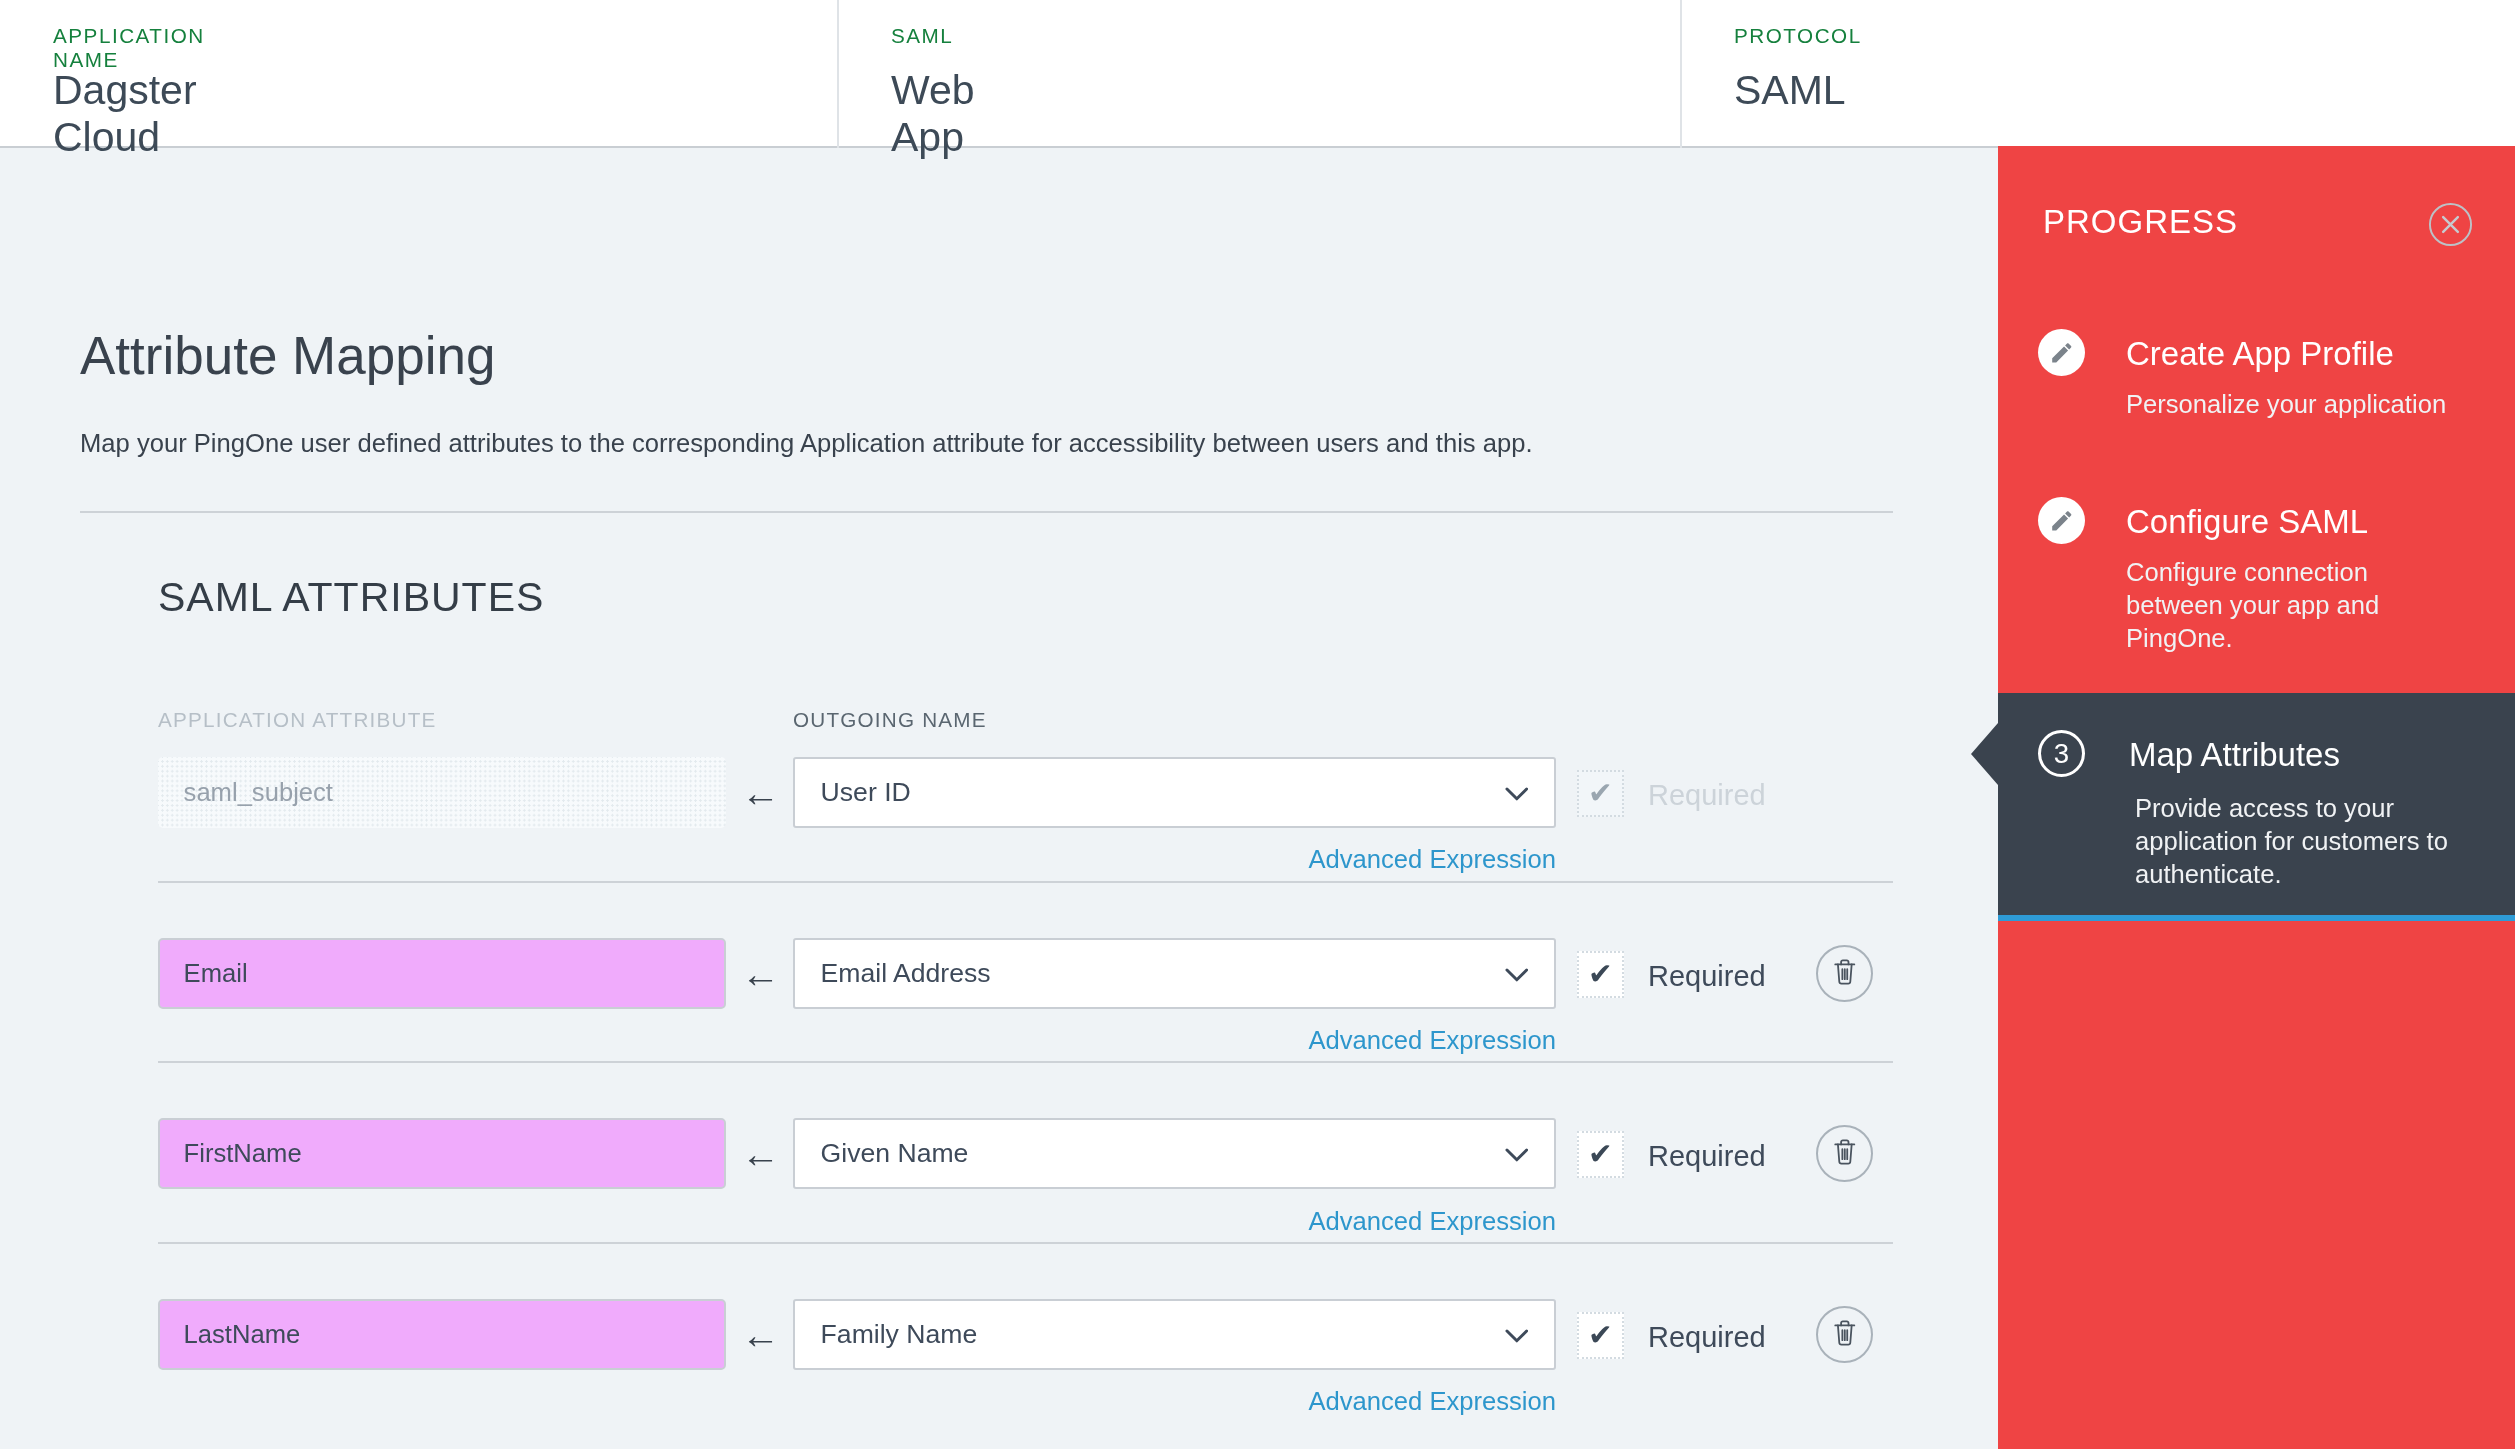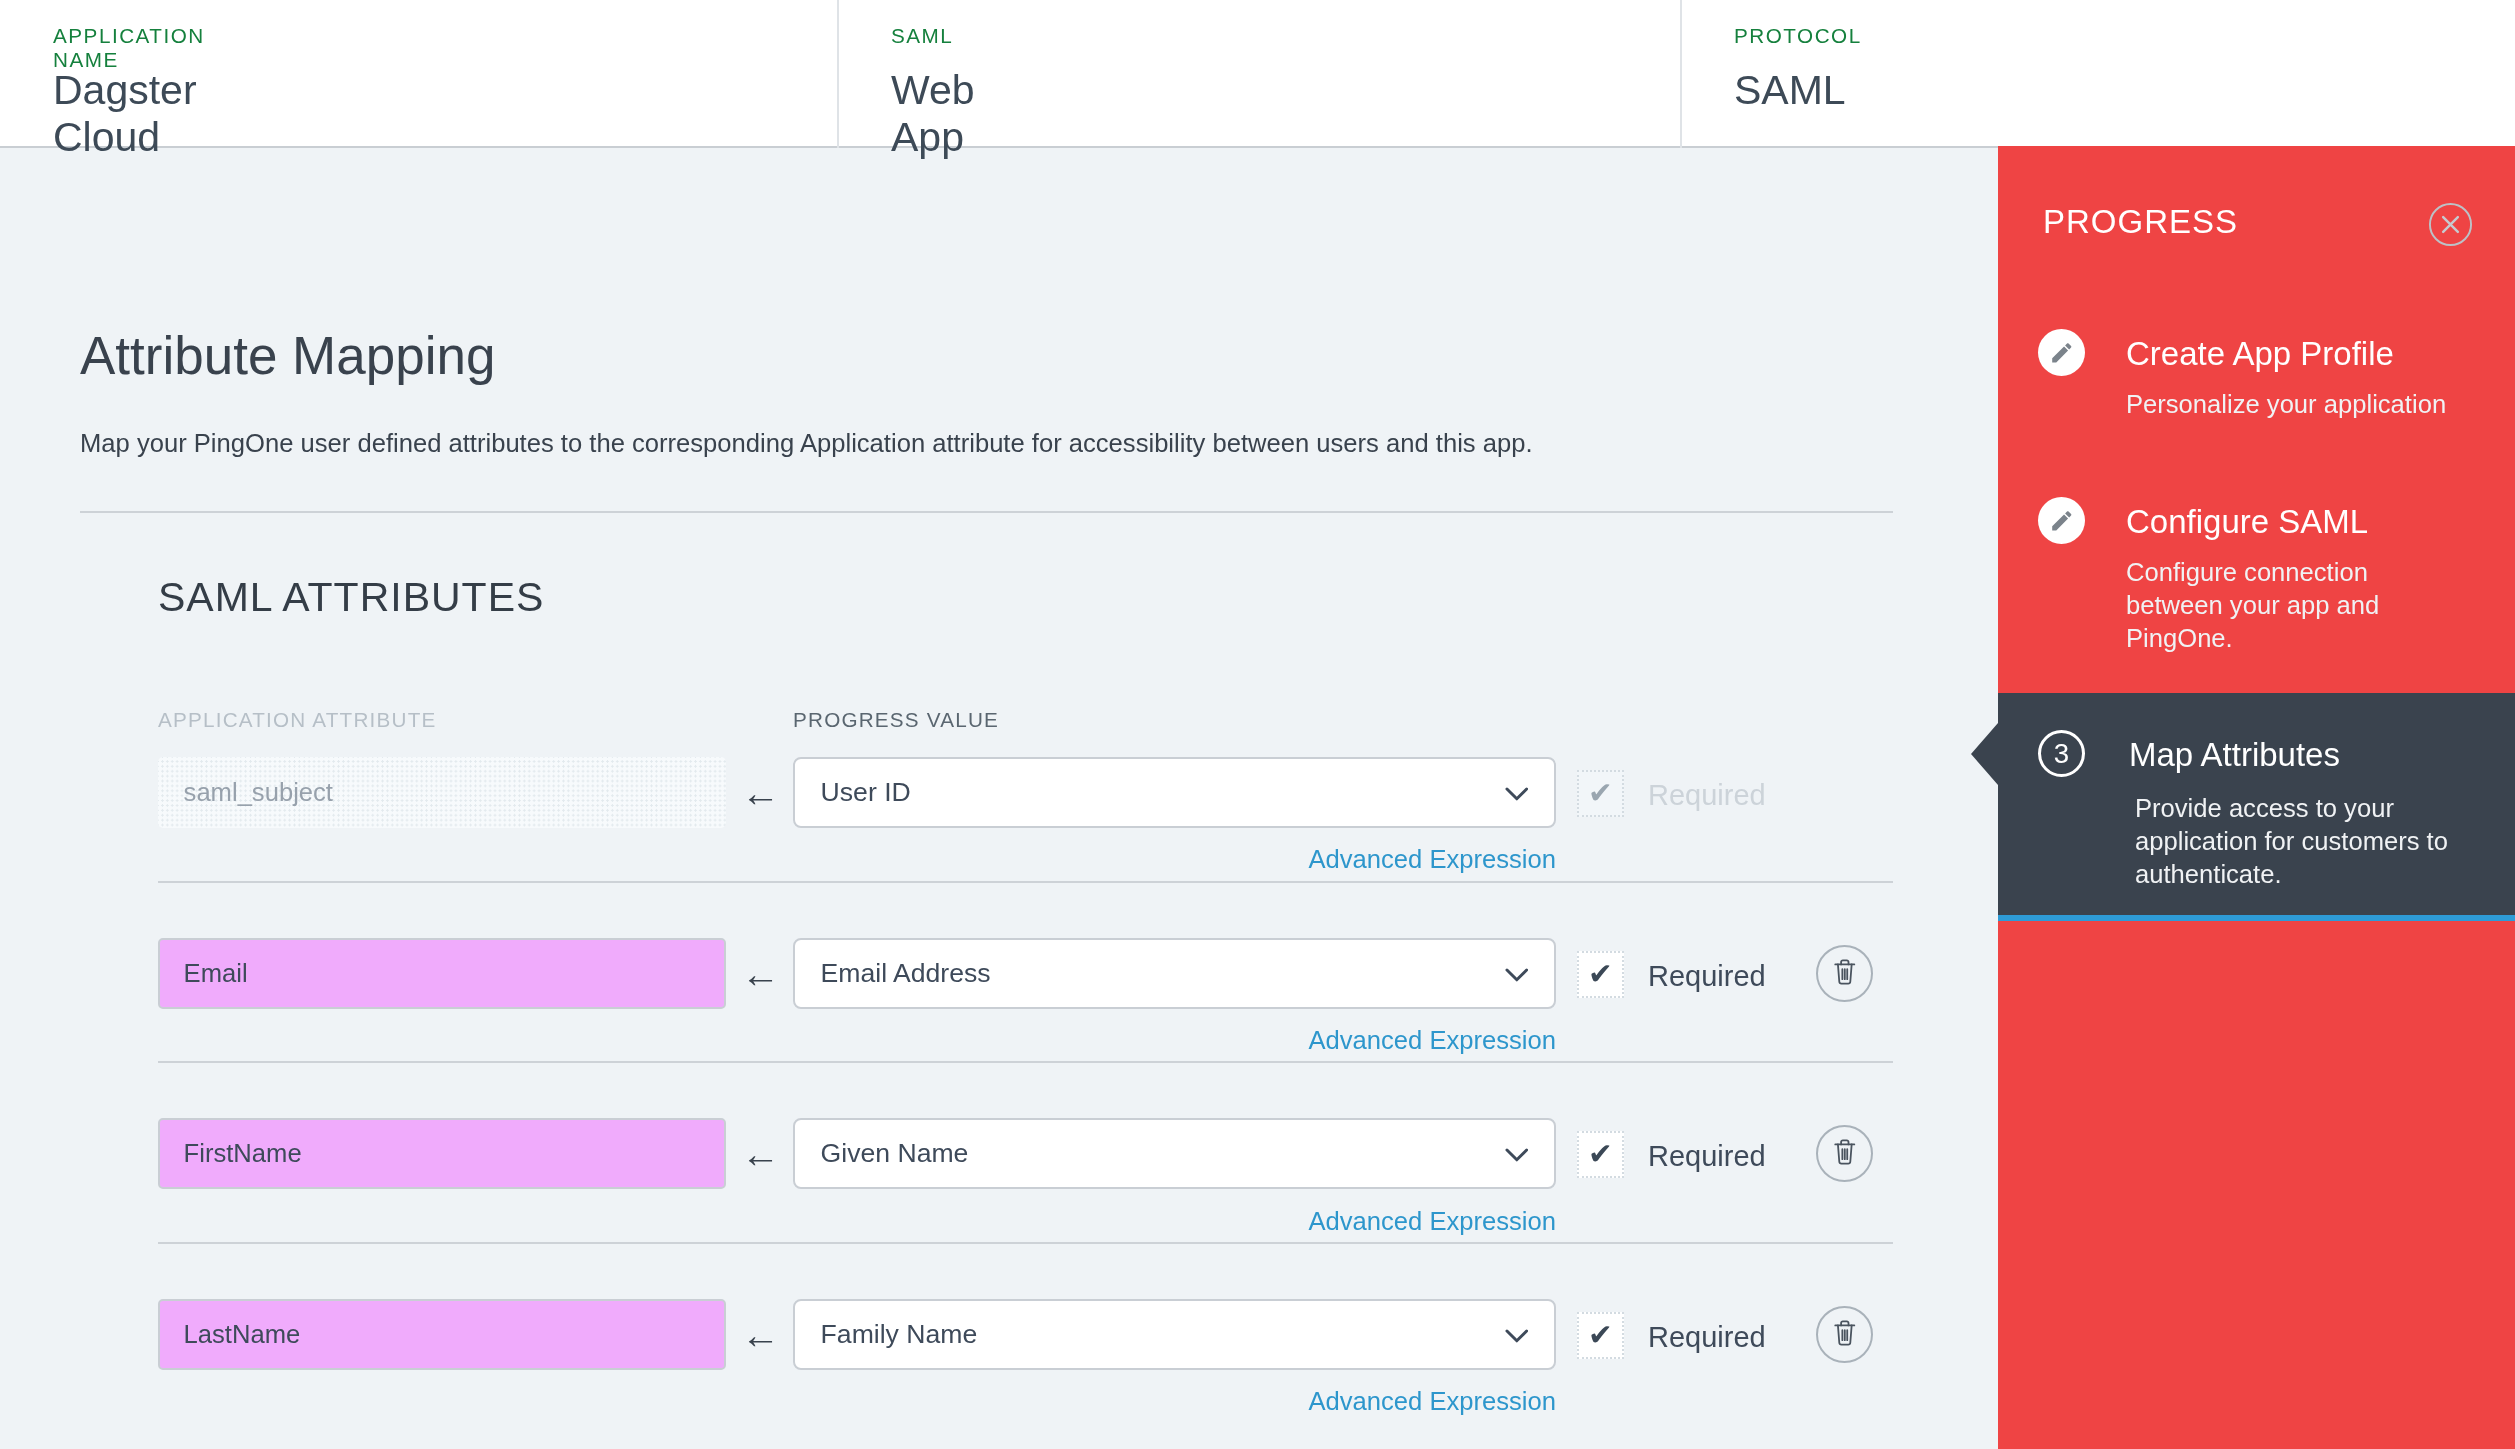--- a/index.html
+++ b/index.html
@@ -63,21 +63,21 @@
 
   .map-arrow {
     position:absolute; left:737px; top:0; width:47px; height:71px;
     display:flex; align-items:center; justify-content:center;
     font-size:39px; color:#39424d;
   }
   .map-arrow::after { content:"\2190"; }
 
   .dropdown {
     position:absolute; left:793px; top:0; width:763px; height:71px;
-    border:2px solid #c9ced4; border-radius:8px; background:#ffffff;
+    border:2px solid #c9ced4; border-radius:3px; background:#ffffff;
     display:flex; align-items:center; cursor:pointer;
   }
   .dropdown .dd-text { padding-left:25.6px; font-size:26.6px; color:#3e4a5a; }
   .dropdown .dd-chevron { position:absolute; right:25.6px; top:27.6px; }
 
   .checkbox {
     position:absolute; left:1577px; top:12.8px; width:47px; height:47px;
     border:2px dotted #d3dbe1; background:#ffffff;
     display:flex; align-items:center; justify-content:center; cursor:pointer;
   }
@@ -161,21 +161,21 @@
   </div>
 </div>
 
 <div class="main">
   <div class="page-title">Attribute Mapping</div>
   <div class="page-desc">Map your PingOne user defined attributes to the corresponding Application attribute for accessibility between users and this app.</div>
   <div class="section-divider"></div>
 
   <div class="section-title">SAML ATTRIBUTES</div>
   <div class="col-head app">APPLICATION ATTRIBUTE</div>
-  <div class="col-head out">PROGRESS VALUE</div>
+  <div class="col-head out">OUTGOING NAME</div>
 
   <div class="attr-row r0">
     <input class="attr-input disabled" disabled="" value="saml_subject" style="">
     <div class="map-arrow"></div>
     <div class="dropdown">
       <span class="dd-text">User ID</span>
       <span class="dd-chevron">
         <svg width="23.6" height="14.8" viewBox="0 0 24 15">
             <polyline points="2,2 12,12 22,2" fill="none" stroke="#3e4a5a" stroke-width="3" stroke-linecap="round" stroke-linejoin="round"></polyline>
           </svg>

